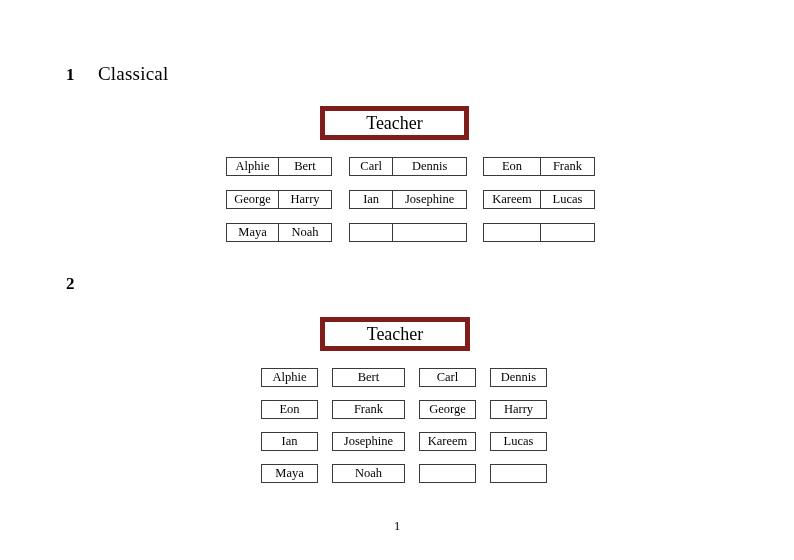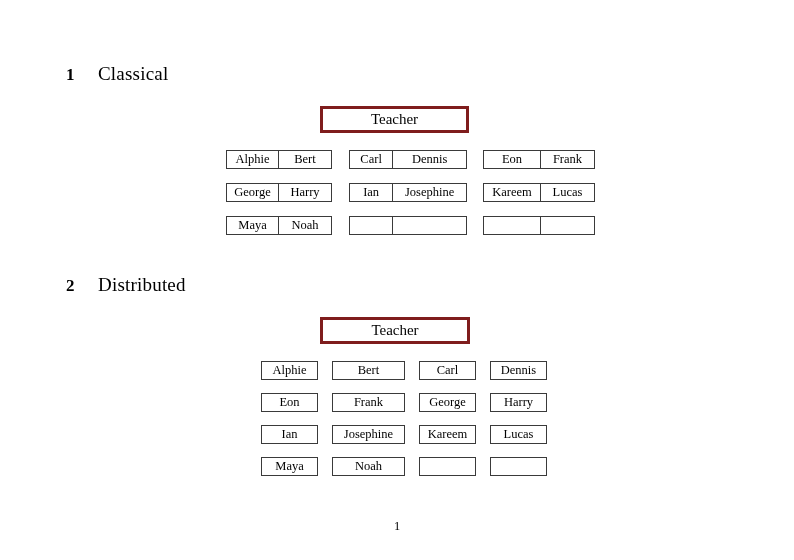--- a/index.html
+++ b/index.html
@@ -95,26 +95,26 @@
     align-items: center;
     justify-content: center;
     font-size: 12.5px;
     line-height: 1;
     white-space: nowrap;
     overflow: hidden;
   }
 
   .teacher-box {
     box-sizing: border-box;
-    border: 3px solid #7f1d1d;
-    height: 27px;
+    border: 5px solid #7f1d1d;
+    height: 34px;
     display: flex;
     align-items: center;
     justify-content: center;
-    font-size: 15px;
+    font-size: 18px;
     line-height: 1;
     white-space: nowrap;
   }
 
   
   #block-classical { left: 214px; top: 106px; }
   #block-classical .teacher-row { padding-left: 106px; }
   #block-classical .teacher-box { width: 149px; }
   
   #block-classical .grp-a { width: 106px; margin-right: 17px; }
@@ -204,21 +204,20 @@
       <div class="cell-group grp-c">
         <div class="cell c0"></div>
         <div class="cell c1"></div>
       </div>
     </div>
 
   </div>
 
   <div class="section-heading" id="heading-distributed">
     <span class="section-number">2</span>
-    <span class="section-title">Distributed</span>
   </div>
 
   <div class="table-block" id="block-distributed">
 
     <div class="teacher-row">
       <div class="teacher-box">Teacher</div>
     </div>
 
     <div class="tbl-row">
       <div class="box">Alphie</div>

